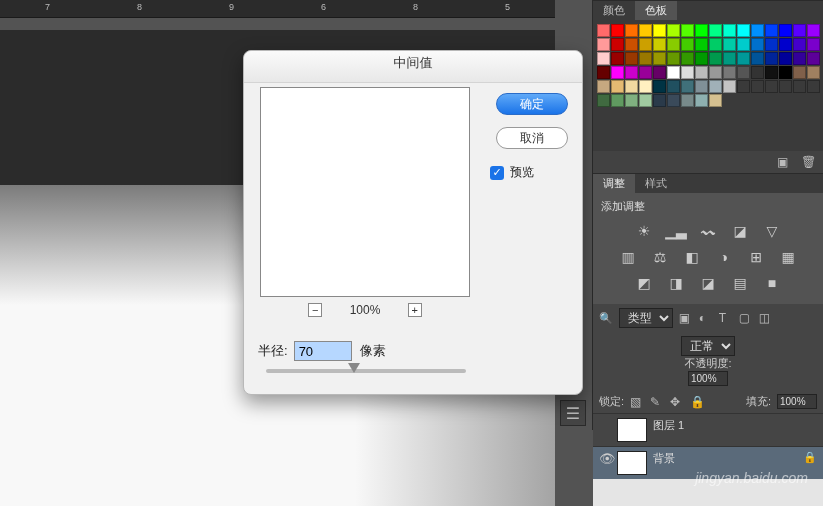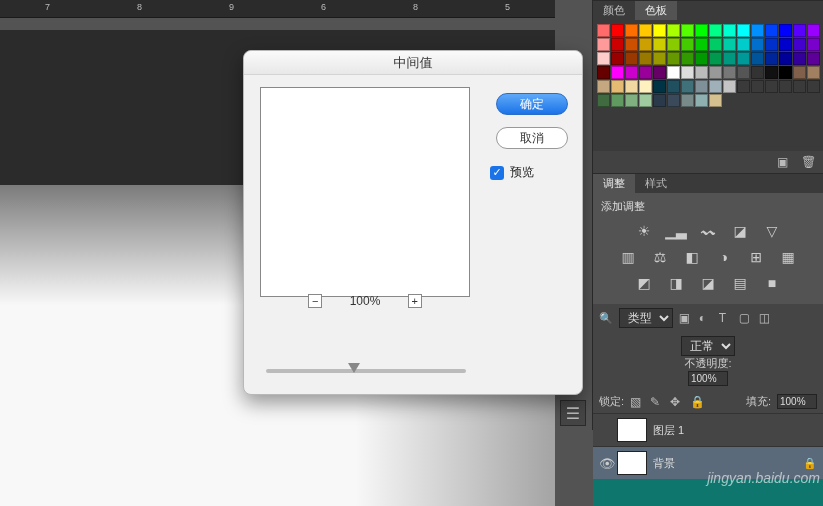--- a/index.html
+++ b/index.html
@@ -8,39 +8,39 @@
 
 .canvas-area { position: absolute; left: 0; top: 30px; width: 555px; height: 476px; background: #2b2b2b; }
 .ruler-top { position: absolute; left: 0; top: 0; width: 555px; height: 18px; background: #2b2b2b; border-bottom: 1px solid #1a1a1a; }
 .ruler-num { position: absolute; top: 2px; font-size: 9px; color: #bbb; }
 .image-content { position: absolute; left: 0; top: 155px; width: 555px; height: 351px; background: #f8f8f8; }
 .image-top-blur { position: absolute; left: 0; top: 155px; width: 555px; height: 120px; background: linear-gradient(180deg, rgba(40,40,40,0.6) 0%, rgba(248,248,248,0) 100%); }
 .image-right-blur { position: absolute; right: 0; top: 350px; width: 200px; height: 156px; background: linear-gradient(270deg, rgba(80,80,80,0.5) 0%, rgba(248,248,248,0) 100%); }
 
 
 .dialog { position: absolute; left: 243px; top: 50px; width: 340px; height: 345px; background: #f1f1f1; border: 1px solid #b8b8b8; border-radius: 8px; box-shadow: 0 8px 20px rgba(0,0,0,0.4); }
-.dialog-title { height: 24px; line-height: 24px; text-align: center; font-size: 13px; color: #333; border-bottom: 1px solid #d4d4d4; background: linear-gradient(#fafafa, #e8e8e8); border-radius: 8px 8px 0 0; }
+.dialog-title { height: 32px; line-height: 24px; text-align: center; font-size: 13px; color: #333; border-bottom: 1px solid #d4d4d4; background: linear-gradient(#fafafa, #e8e8e8); border-radius: 8px 8px 0 0; }
 .preview-box { position: absolute; left: 16px; top: 36px; width: 210px; height: 210px; border: 1px solid #888; background: #fff; }
-.zoom-row { position: absolute; left: 16px; top: 243px; width: 210px; text-align: center; font-size: 12px; color: #333; }
+.zoom-row { position: absolute; left: 16px; top: 252px; width: 210px; text-align: center; font-size: 12px; color: #333; }
 .zoom-minus, .zoom-plus { display: inline-block; width: 14px; height: 14px; border: 1px solid #888; font-size: 11px; line-height: 12px; cursor: pointer; margin: 0 24px; background: #fff; }
 .radius-row { position: absolute; left: 14px; top: 290px; font-size: 13px; color: #222; display: flex; align-items: center; }
 .radius-row label { margin-right: 6px; }
 .radius-input { width: 58px; height: 20px; border: 1px solid #888; font-size: 13px; padding: 0 4px; text-align: left; }
 .radius-input-hl { background: #b6d7ff; }
 .radius-unit { margin-left: 8px; }
 .slider { position: absolute; left: 22px; top: 318px; width: 200px; height: 4px; background: #bbb; border-radius: 2px; }
 .slider-thumb { position: absolute; left: 82px; top: -6px; width: 0; height: 0; border-left: 6px solid transparent; border-right: 6px solid transparent; border-top: 10px solid #888; }
 .btn { position: absolute; right: 14px; width: 72px; height: 22px; border-radius: 11px; font-size: 12px; text-align: center; line-height: 20px; cursor: pointer; }
 .btn-ok { top: 42px; background: linear-gradient(#5fa9f8, #1a73e8); color: #fff; border: 1px solid #2a6cc8; }
 .btn-cancel { top: 76px; background: #fff; color: #333; border: 1px solid #999; }
 .preview-check { position: absolute; right: 48px; top: 113px; font-size: 12px; color: #222; display: flex; align-items: center; gap: 6px; }
 .checkbox-on { width: 14px; height: 14px; background: #1a73e8; border-radius: 3px; display: inline-flex; align-items: center; justify-content: center; color: #fff; font-size: 11px; }
 
 
-.right-col { position: absolute; right: 0; top: 0; width: 230px; height: 506px; background: #0f766e; }
+.right-col { position: absolute; right: 0; top: 0; width: 230px; height: 506px; background: #e5e5e5; }
 .panel-tabs { display: flex; background: #3a3a3a; height: 20px; font-size: 11px; border-top: 1px solid #2a2a2a; }
 .panel-tab { padding: 2px 10px; color: #bbb; cursor: pointer; }
 .panel-tab.active { background: #535353; color: #e8e8e8; }
 .panel-icons-row { display: flex; justify-content: flex-end; gap: 10px; padding: 4px 8px; background: #424242; }
 .panel-icon { width: 14px; height: 14px; color: #bbb; font-size: 12px; cursor: pointer; }
 
 
 .swatches-grid { display: grid; grid-template-columns: repeat(16, 13px); gap: 1px; padding: 4px; background: #3a3a3a; }
 .swatch { width: 13px; height: 13px; cursor: pointer; border: 1px solid rgba(0,0,0,0.3); }
 .swatch-empty { background: #3a3a3a; height: 40px; }
@@ -50,26 +50,26 @@
 .adj-label { font-size: 11px; color: #ddd; margin-bottom: 8px; }
 .adj-icons { display: flex; justify-content: center; gap: 10px; margin-bottom: 8px; }
 .adj-ico { width: 22px; height: 18px; color: #ccc; font-size: 14px; display: flex; align-items: center; justify-content: center; cursor: pointer; }
 
 
 .layers-toolbar { display: flex; align-items: center; gap: 6px; padding: 4px 6px; background: #454545; font-size: 11px; color: #ccc; }
 .layers-select { background: #3a3a3a; color: #ddd; border: 1px solid #222; font-size: 12px; padding: 1px 4px; }
 .layers-row2 { display: flex; align-items: center; justify-content: space-between; padding: 4px 6px; background: #454545; font-size: 11px; color: #ccc; flex-direction: column; }
 .opacity-input { width: 40px; background: #3a3a3a; color: #ddd; border: 1px solid #222; font-size: 10px; padding: 1px 2px; }
 .layers-lock { display: flex; align-items: center; gap: 6px; padding: 4px 6px; background: #454545; font-size: 11px; color: #ccc; }
-.layer-item { display: flex; align-items: center; padding: 4px 6px; background: #454545; border-top: 1px solid #333; font-size: 11px; }
+.layer-item { display: flex; align-items: flex-start; padding: 4px 6px; background: #454545; border-top: 1px solid #333; font-size: 11px; }
 .layer-eye { width: 18px; color: #ccc; font-size: 13px; }
 .layer-thumb { width: 30px; height: 24px; background: #fff; border: 1px solid #222; margin-right: 6px; }
 .layer-name { color: #ddd; }
 .layer-lock-ico { margin-left: auto; color: #aaa; }
-.watermark { position: absolute; right: 3px; bottom: 20px; font-size: 14px; color: rgba(255,255,255,0.6); font-style: italic; }
+.watermark { position: absolute; right: 15px; bottom: 20px; font-size: 14px; color: rgba(255,255,255,0.6); font-style: italic; }
 
 
 .tool-strip { position: absolute; left: 555px; top: 0; width: 38px; height: 430px; background: #535353; border-right: 1px solid #2a2a2a; }
 .panel-flyout { position: absolute; left: 560px; top: 400px; width: 26px; height: 26px; background: #454545; color: #bbb; display: flex; align-items: center; justify-content: center; border: 1px solid #2a2a2a; cursor: pointer; }
 </style>
 </head>
 <body>
 
 <div class="ruler-top">
   <span class="ruler-num" style="left:45px">7</span>
@@ -89,20 +89,25 @@
 <div class="tool-strip"></div>
 <div class="panel-flyout">☰</div>
 
 <div class="dialog">
   <div class="dialog-title">中间值</div>
   <div class="preview-box"></div>
   <div class="zoom-row">
     <span class="zoom-minus">−</span>
     <span>100%</span>
     <span class="zoom-plus">+</span>
+  </div>
+  <div class="radius-row">
+    <label>半径:</label>
+    <input class="radius-input radius-input-hl" value="70" style="">
+    <span class="radius-unit">像素</span>
   </div>
   <div class="slider">
     <div class="slider-thumb"></div>
   </div>
   <div class="btn btn-ok">确定</div>
   <div class="btn btn-cancel">取消</div>
   <div class="preview-check">
     <span class="checkbox-on">✓</span>
     <span>预览</span>
   </div>

